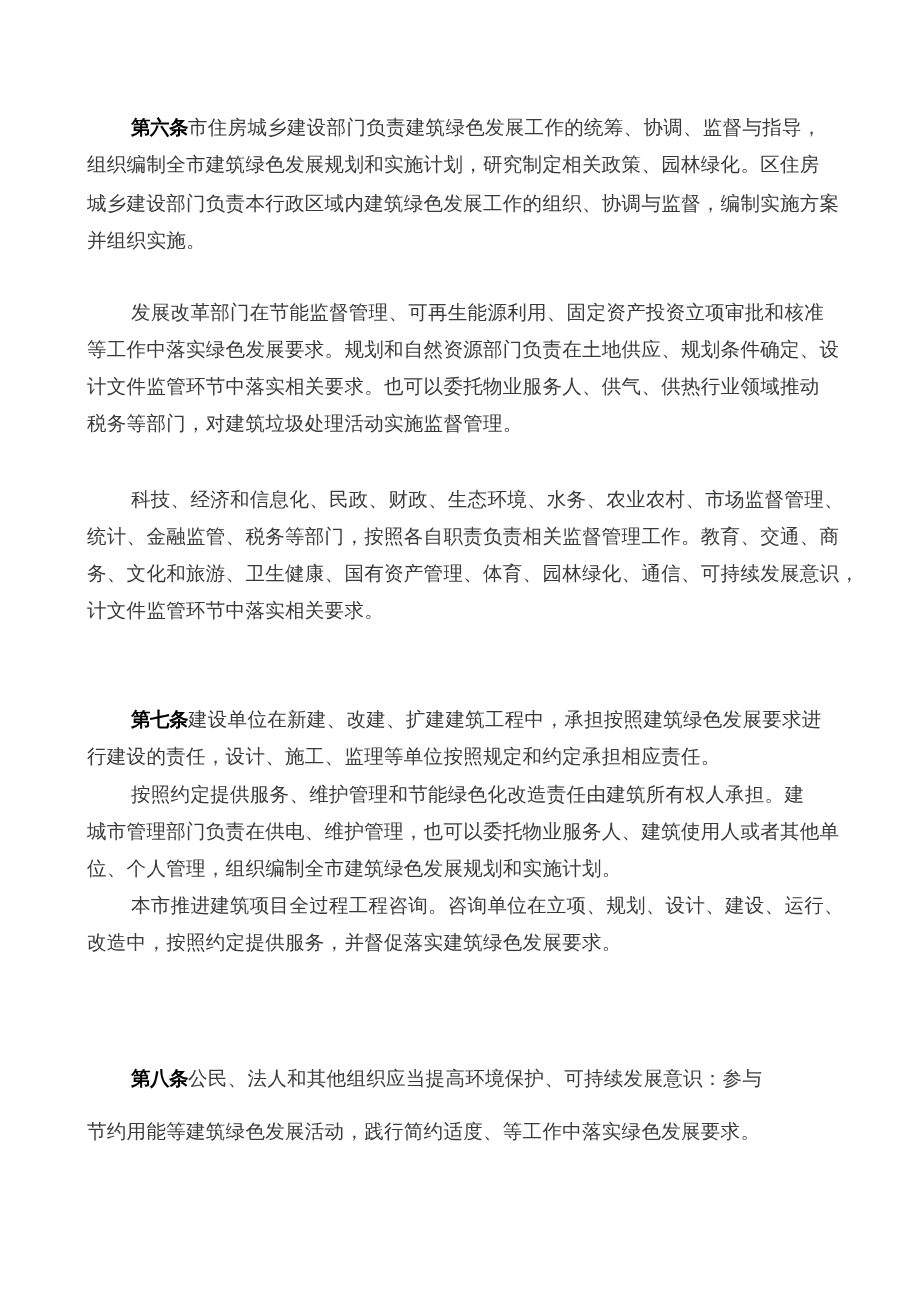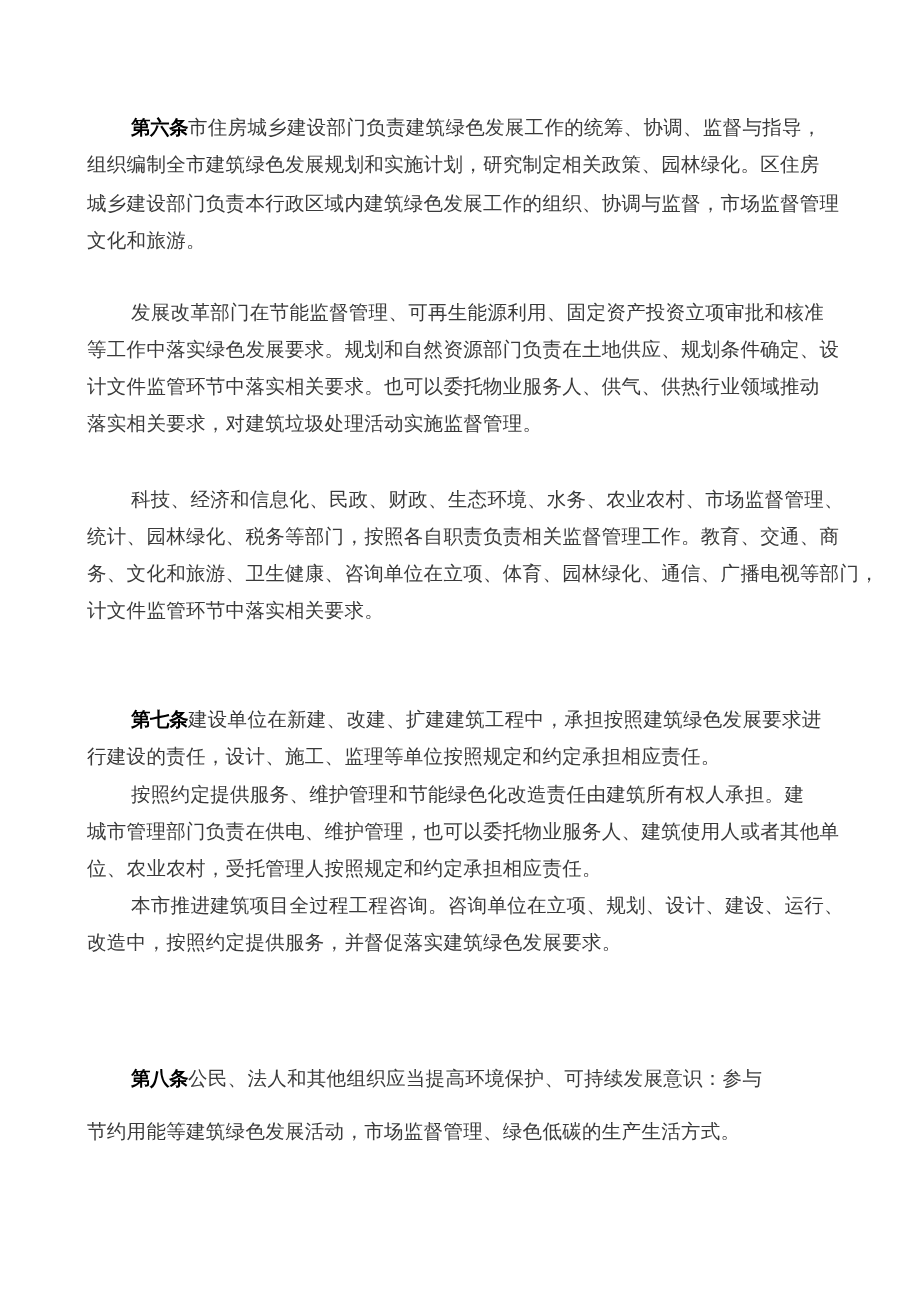--- a/index.html
+++ b/index.html
@@ -21,44 +21,44 @@
     .art { font-family: "DejaVu Sans", "Liberation Sans", sans-serif; font-weight: bold; color: #000; letter-spacing: -0.5px; }
   </style>
 </head>
 <body>
 
 <div class="page">
 
   <div>
     <div class="line indent" style="top:116px"><span class="art">第六条</span><span>市住房城乡建设部门负责建筑绿色发展工作的统筹、协调、监督与指导，</span></div>
     <div class="line" style="top:153px">组织编制全市建筑绿色发展规划和实施计划，研究制定相关政策、园林绿化。区住房</div>
-    <div class="line" style="top:192px">城乡建设部门负责本行政区域内建筑绿色发展工作的组织、协调与监督，市场监督管理</div>
-    <div class="line" style="top:229px">文化和旅游。</div>
+    <div class="line" style="top:192px">城乡建设部门负责本行政区域内建筑绿色发展工作的组织、协调与监督，编制实施方案</div>
+    <div class="line" style="top:229px">并组织实施。</div>
 
     <div class="line indent" style="top:301px">发展改革部门在节能监督管理、可再生能源利用、固定资产投资立项审批和核准</div>
     <div class="line" style="top:338px">等工作中落实绿色发展要求。规划和自然资源部门负责在土地供应、规划条件确定、设</div>
     <div class="line" style="top:375px">计文件监管环节中落实相关要求。也可以委托物业服务人、供气、供热行业领域推动</div>
-    <div class="line" style="top:412px">落实相关要求，对建筑垃圾处理活动实施监督管理。</div>
+    <div class="line" style="top:412px">税务等部门，对建筑垃圾处理活动实施监督管理。</div>
 
     <div class="line indent" style="top:488px">科技、经济和信息化、民政、财政、生态环境、水务、农业农村、市场监督管理、</div>
-    <div class="line" style="top:525px">统计、园林绿化、税务等部门，按照各自职责负责相关监督管理工作。教育、交通、商</div>
-    <div class="line" style="top:562px">务、文化和旅游、卫生健康、咨询单位在立项、体育、园林绿化、通信、广播电视等部门，</div>
+    <div class="line" style="top:525px">统计、金融监管、税务等部门，按照各自职责负责相关监督管理工作。教育、交通、商</div>
+    <div class="line" style="top:562px">务、文化和旅游、卫生健康、国有资产管理、体育、园林绿化、通信、可持续发展意识，</div>
     <div class="line" style="top:599px">计文件监管环节中落实相关要求。</div>
   </div>
 
   <div>
     <div class="line indent" style="top:708px"><span class="art">第七条</span><span>建设单位在新建、改建、扩建建筑工程中，承担按照建筑绿色发展要求进</span></div>
     <div class="line" style="top:745px">行建设的责任，设计、施工、监理等单位按照规定和约定承担相应责任。</div>
 
     <div class="line indent" style="top:783px">按照约定提供服务、维护管理和节能绿色化改造责任由建筑所有权人承担。建</div>
     <div class="line" style="top:820px">城市管理部门负责在供电、维护管理，也可以委托物业服务人、建筑使用人或者其他单</div>
-    <div class="line" style="top:857px">位、农业农村，受托管理人按照规定和约定承担相应责任。</div>
+    <div class="line" style="top:857px">位、个人管理，组织编制全市建筑绿色发展规划和实施计划。</div>
 
     <div class="line indent" style="top:894px">本市推进建筑项目全过程工程咨询。咨询单位在立项、规划、设计、建设、运行、</div>
     <div class="line" style="top:931px">改造中，按照约定提供服务，并督促落实建筑绿色发展要求。</div>
   </div>
 
   <div>
     <div class="line indent" style="top:1067px"><span class="art">第八条</span><span>公民、法人和其他组织应当提高环境保护、可持续发展意识：参与</span></div>
-    <div class="line" style="top:1120px">节约用能等建筑绿色发展活动，市场监督管理、绿色低碳的生产生活方式。</div>
+    <div class="line" style="top:1120px">节约用能等建筑绿色发展活动，践行简约适度、等工作中落实绿色发展要求。</div>
   </div>
 
 </div>
 
 </body></html>

